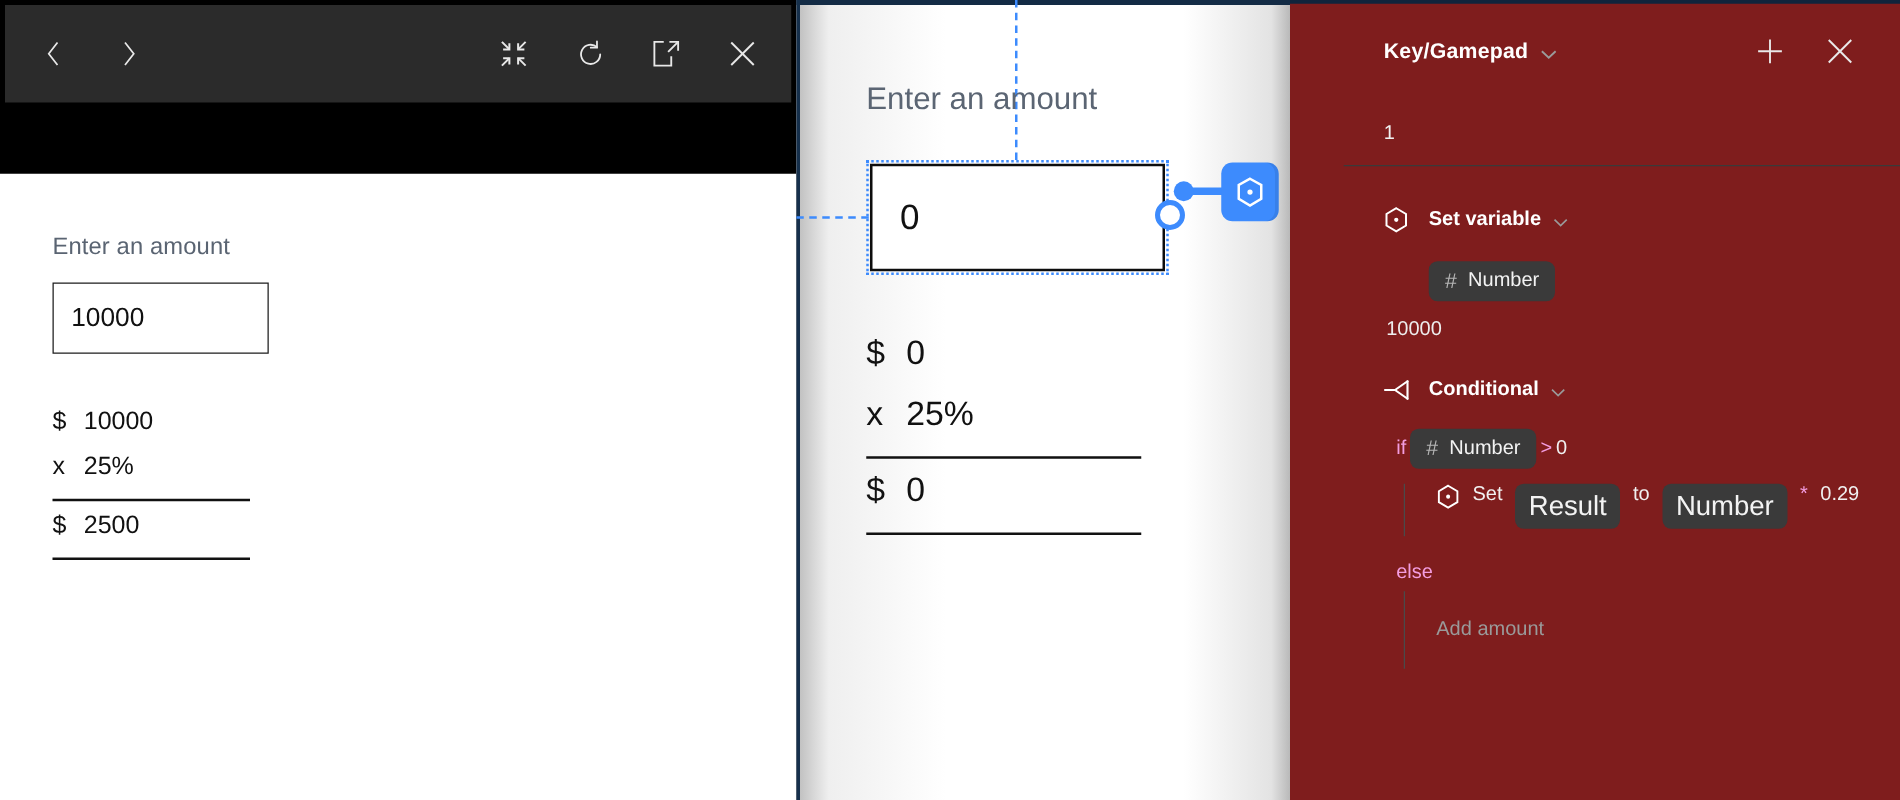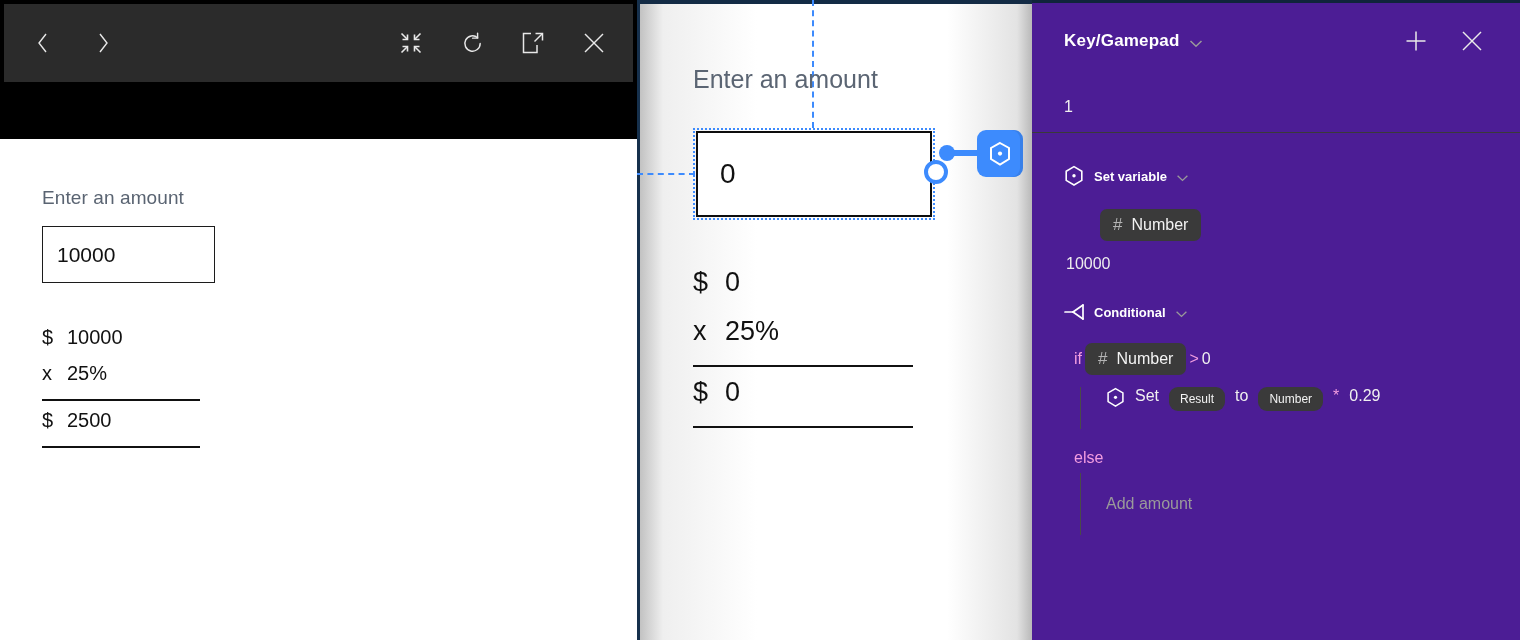--- a/index.html
+++ b/index.html
@@ -125,22 +125,23 @@
   }
   #cv-calc { position: absolute; left: 56px; top: 267px; width: 220px; }
   .cv-row { display: flex; align-items: baseline; font-size: 27px; color: #111; height: 49px; }
   .cv-sym { width: 32px; flex: none; }
   .cv-rule { border-bottom: 2.6px solid #111; width: 220px; }
 
   
   #logic-panel {
     position: absolute; left: 1032px; top: 0;
     width: 488px; height: 640px;
-    background: #4c1d95;
+    background: #7f1d1d;
     color: #f2f2f2;
+    padding-left: 43px;
   }
   #logic-panel::before {
     content:""; position:absolute; left:0; top:0; width:100%; height:3px; background:#10243c;
   }
   #panel-header {
     height: 82px; display: flex; align-items: center;
     padding: 0 34px 0 32px;
   }
   #panel-title {
     font-size: 17px; font-weight: bold; color: #ffffff; letter-spacing: 0.2px;
@@ -154,31 +155,31 @@
 
   #trigger-row {
     padding: 0 32px; height: 51px; display: flex; align-items: center;
     font-size: 16px; color: #f0f0f0;
     border-bottom: 1px solid #3a3a3a;
   }
   #panel-body { padding: 18px 32px 0 32px; }
 
   .block-head { display: flex; align-items: center; height: 34px; margin-top: 8px; }
   .block-ico { width: 26px; display:flex; align-items:center; color:#ffffff; }
-  .block-title { font-size: 13px; font-weight: bold; color: #ffffff; margin-left: 4px; text-align: right; }
+  .block-title { font-size: 16px; font-weight: bold; color: #ffffff; margin-left: 10px; text-align: right; }
 
   .indent { padding-left: 36px; }
   .chip {
     display: inline-flex; align-items: center; gap: 9px;
     background: #3a3a3a; border-radius: 7px;
     padding: 6px 13px; font-size: 16px; color: #f3f3f3;
     cursor: pointer;
   }
   .chip .hash { color: #b4b4b4; font-size: 17px; }
-  .chip-sm { padding: 5px 11px; font-size: 12px; border-radius: 9px; }
+  .chip-sm { padding: 5px 11px; font-size: 22px; }
   .row-val { font-size: 16px; color: #eeeeee; padding: 14px 0 0 2px; }
 
   .cond-row { display: flex; align-items: center; gap: 3px; margin-top: 14px; padding-left: 10px; }
   .kw { color: #f39de0; font-size: 16px; }
   .op { color: #f39de0; font-size: 16px; }
   .plain { color: #f0f0f0; font-size: 16px; }
 
   .branch {
     margin-top: 12px; margin-left: 16px;
     border-left: 1px solid #4a4a4a; padding-left: 25px;

